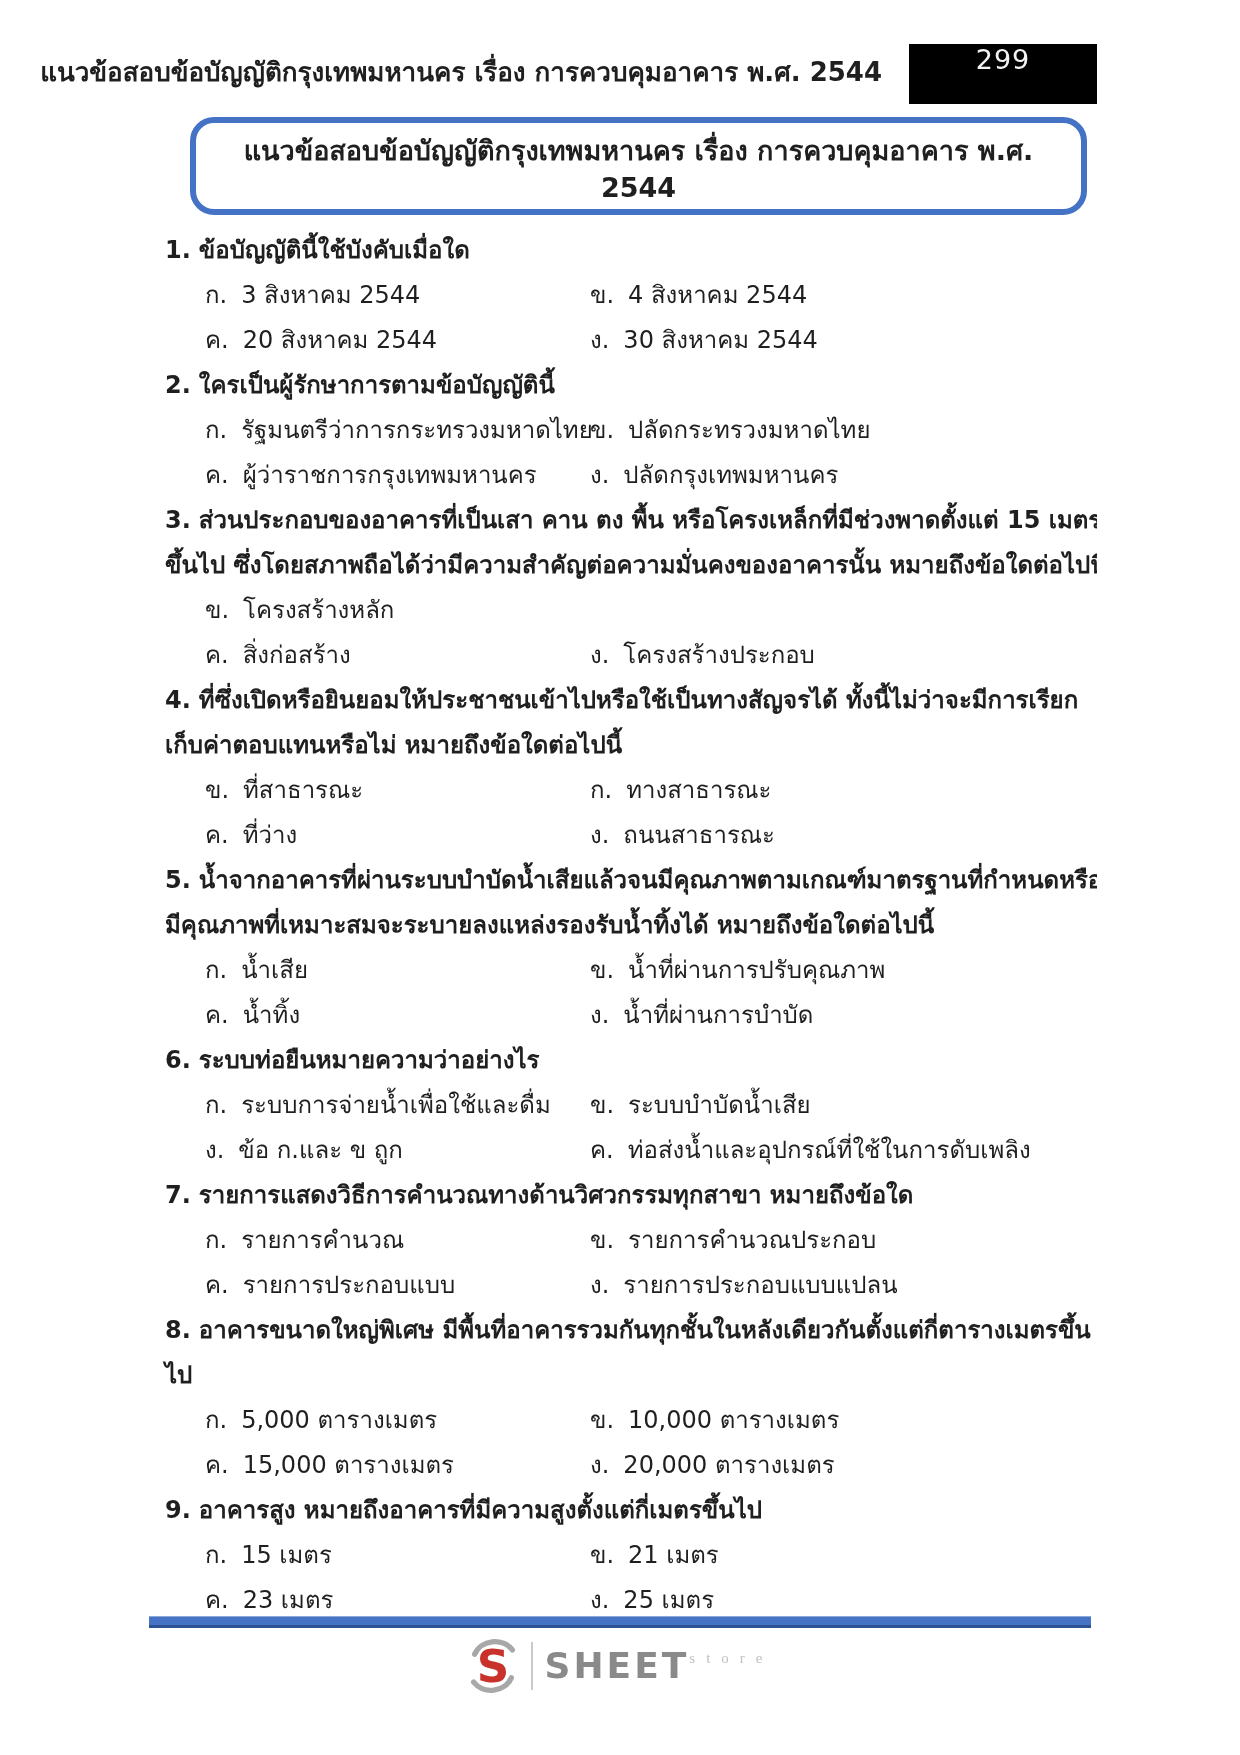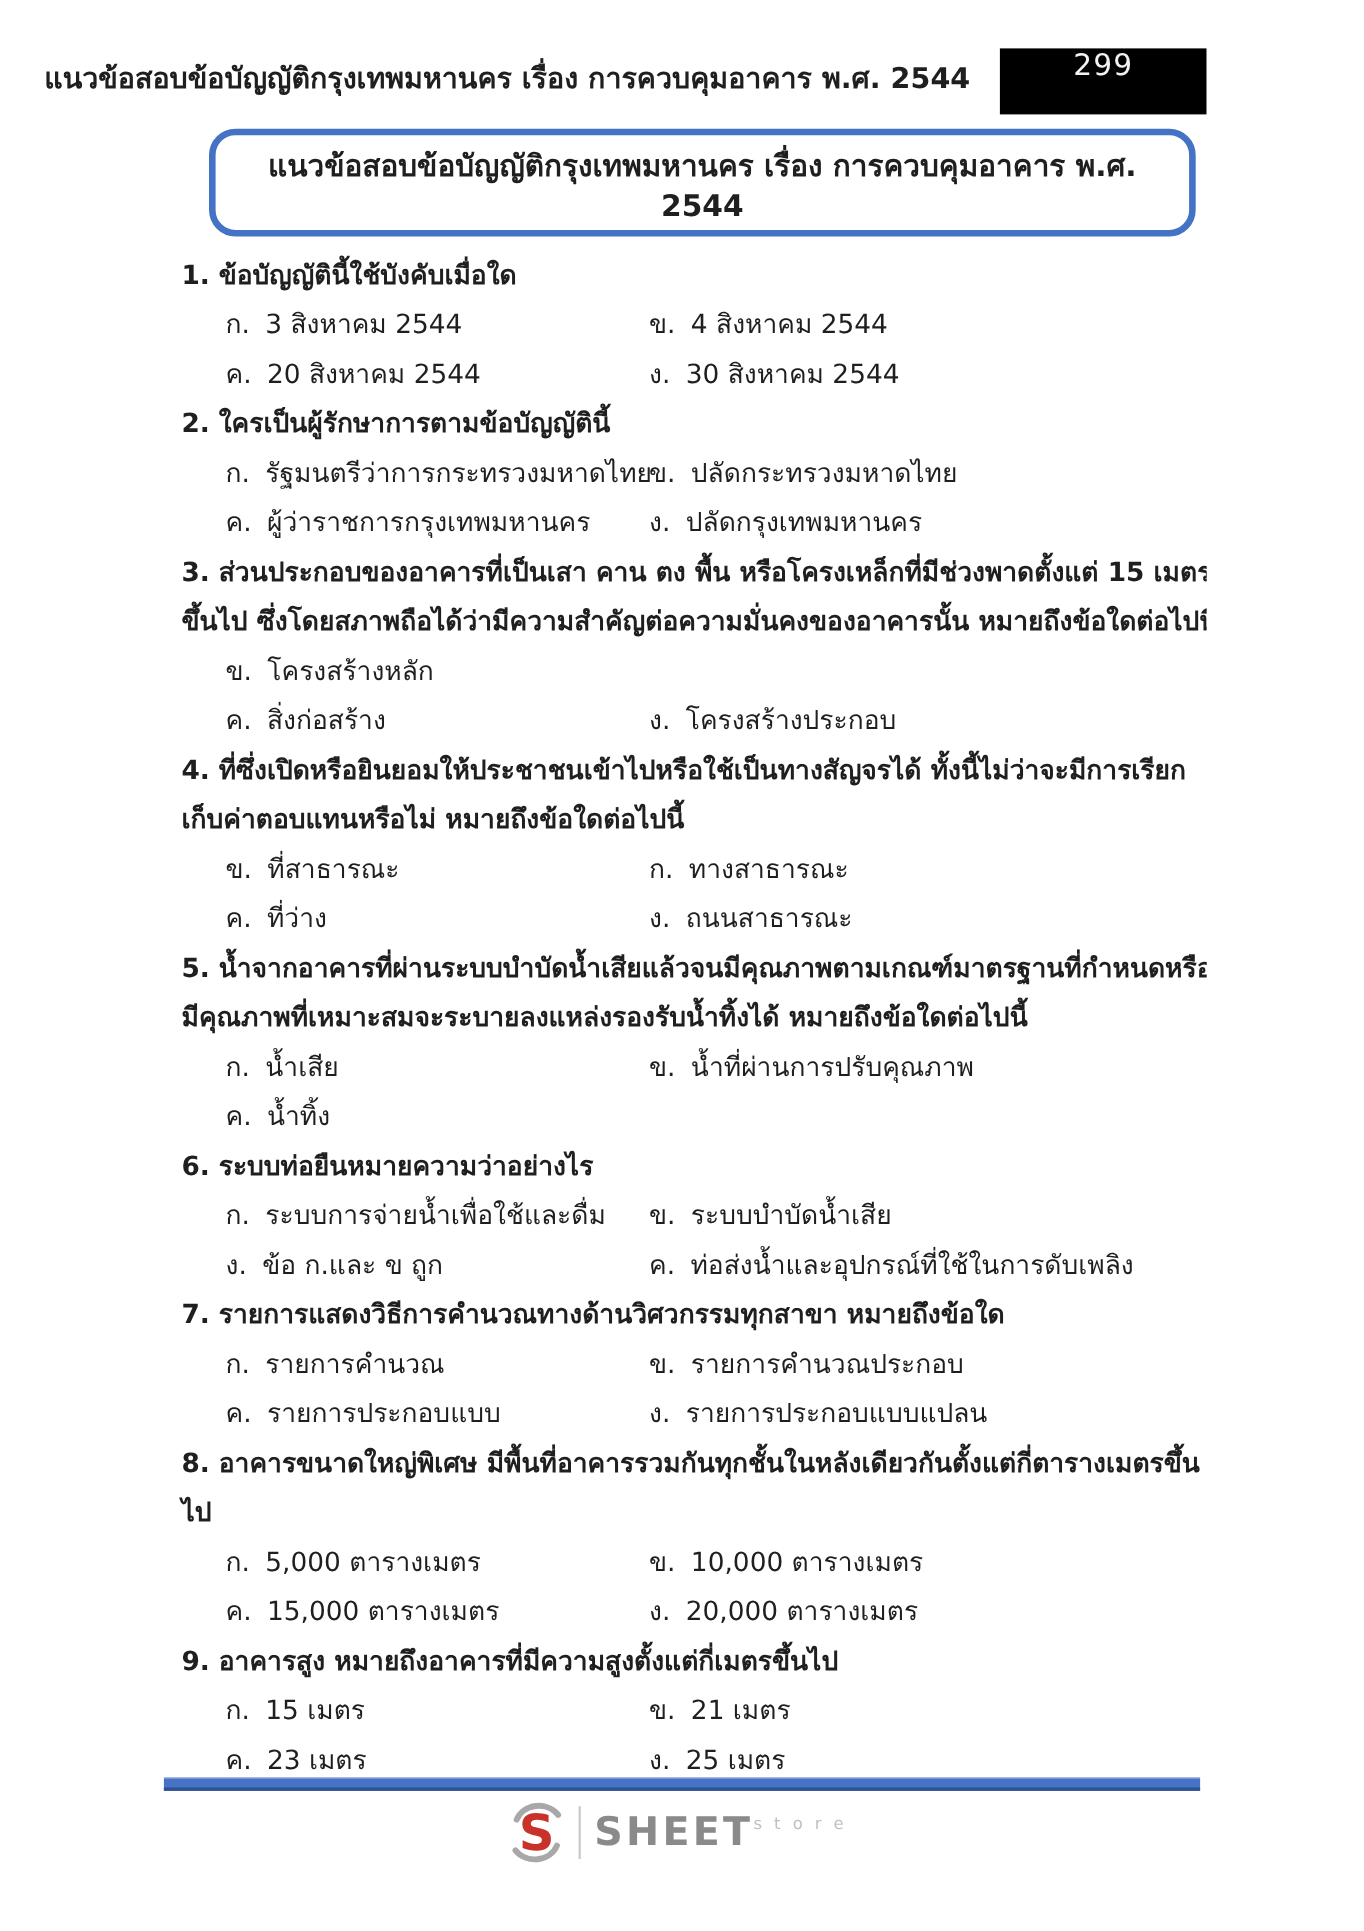--- a/index.html
+++ b/index.html
@@ -64,21 +64,21 @@
     display:flex; align-items:center; justify-content:center; gap:12px;
   }
   .logo-s { width:52px; height:56px; flex:0 0 auto; }
   .logo-divider { width:2px; height:48px; background:#c9c9c9; }
   .logo-words { display:flex; flex-direction:row; align-items:flex-start; }
   .logo-text {
     font-size:36px; font-weight:bold; color:#8a8a8a;
     letter-spacing:3px; line-height:34px;
   }
   .logo-subtext {
-    font-size:15px; color:#c0c0c0; letter-spacing:11px; line-height:18px;
+    font-size:15px; color:#c0c0c0; letter-spacing:11px; line-height:18px;font-family:Liberation Serif, serif;
   }
 </style>
 </head>
 <body>
 
 <div class="page">
 
   <div class="running-head">แนวข้อสอบข้อบัญญัติกรุงเทพมหานคร เรื่อง การควบคุมอาคาร พ.ศ. 2544</div>
   <div class="page-num-box">
     <span class="page-num">299</span>
@@ -133,20 +133,21 @@
         </div>
       </div>
       <div class="question">
         <div class="q-text q-line"><span class="q-num">5.</span>น้ำจากอาคารที่ผ่านระบบบำบัดน้ำเสียแล้วจนมีคุณภาพตามเกณฑ์มาตรฐานที่กำหนดหรือมีคุณภาพที่เหมาะสมจะระบายลงแหล่งรองรับน้ำทิ้งได้ หมายถึงข้อใดต่อไปนี้</div>
         <div class="choice-row">
           <div class="choice q-line"><span class="c-label">ก.</span><span>น้ำเสีย</span></div>
           <div class="choice q-line"><span class="c-label">ข.</span><span>น้ำที่ผ่านการปรับคุณภาพ</span></div>
         </div>
         <div class="choice-row">
           <div class="choice q-line"><span class="c-label">ค.</span><span>น้ำทิ้ง</span></div>
+          <div class="choice q-line"><span class="c-label">ง.</span><span>น้ำที่ผ่านการบำบัด</span></div>
         </div>
       </div>
       <div class="question">
         <div class="q-text q-line"><span class="q-num">6.</span>ระบบท่อยืนหมายความว่าอย่างไร</div>
         <div class="choice-row">
           <div class="choice q-line"><span class="c-label">ก.</span><span>ระบบการจ่ายน้ำเพื่อใช้และดื่ม</span></div>
           <div class="choice q-line"><span class="c-label">ข.</span><span>ระบบบำบัดน้ำเสีย</span></div>
         </div>
         <div class="choice-row">
           <div class="choice q-line"><span class="c-label">ง.</span><span>ข้อ ก.และ ข ถูก</span></div>

